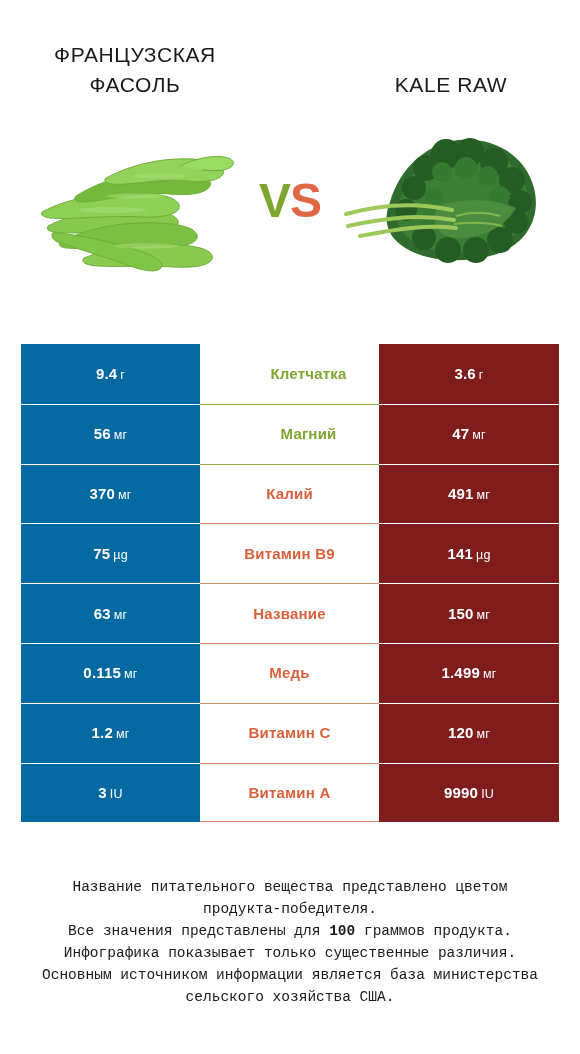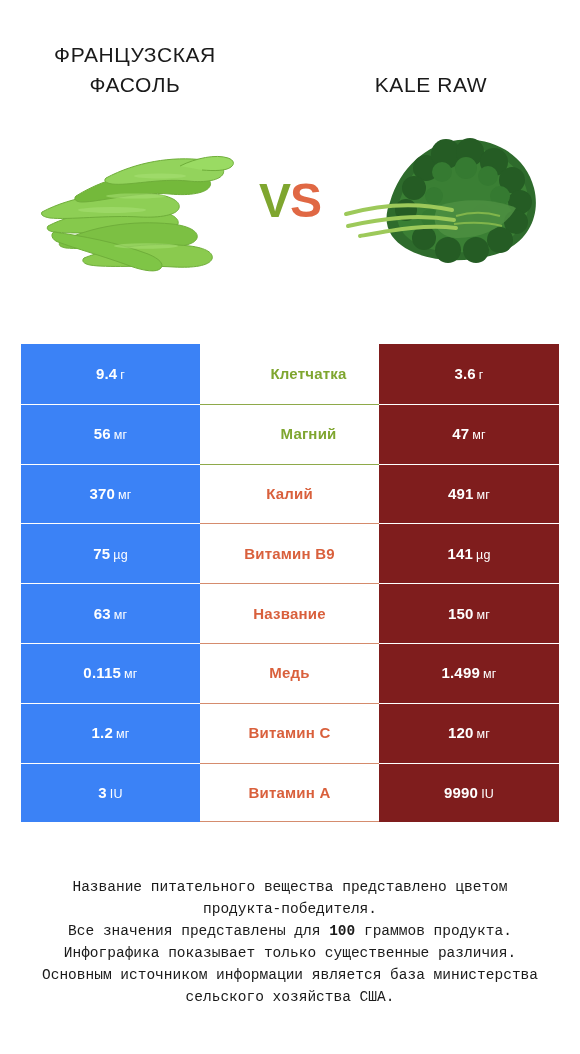--- a/index.html
+++ b/index.html
@@ -15,21 +15,21 @@
   .header{
     position:absolute; left:0; top:0; width:580px; height:110px;margin-top:16px;
   }
   .title{
     position:absolute;
     font-size:21px; font-weight:400; letter-spacing:.6px;
     color:#1a1a1a; text-align:center; line-height:30px;
     text-transform:uppercase;
   }
   .title-left{ left:20px; top:24px; width:230px; }
-  .title-right{ left:316px; top:54px; width:230px; }
+  .title-right{ left:336px; top:54px; width:230px; }
 
   
   .hero{
     position:absolute; left:0; top:110px; width:580px; height:190px;
   }
   .hero-img{
     position:absolute; top:0; width:230px; height:180px;
   }
   .hero-left{ left:20px; }
   .hero-right{ left:330px; }
@@ -50,21 +50,21 @@
     position:absolute; left:21px; top:344px;
     width:538px;
   }
   .row{
     position:relative; display:flex; height:59.8px; width:100%;
   }
   .cell{
     display:flex; align-items:center; justify-content:center;
     height:100%; position:relative;
   }
-  .cell-left{ width:179px; background:#3b82f6; }
+  .cell-left{ width:179px; background:#0369a1; }
   .cell-mid{ width:179px; background:#ffffff; }
   .cell-right{ width:180px; background:#7f1d1d; }
 
   .val{
     color:#ffffff; font-size:15px; font-weight:700; letter-spacing:.2px;
     white-space:nowrap;
   }
   .unit{ font-size:12.5px; font-weight:400; margin-left:3px; letter-spacing:.2px; }
 
   .label{

